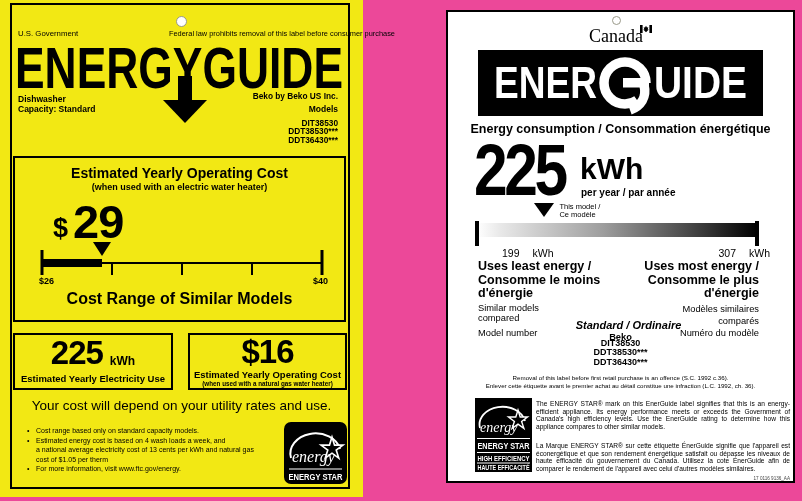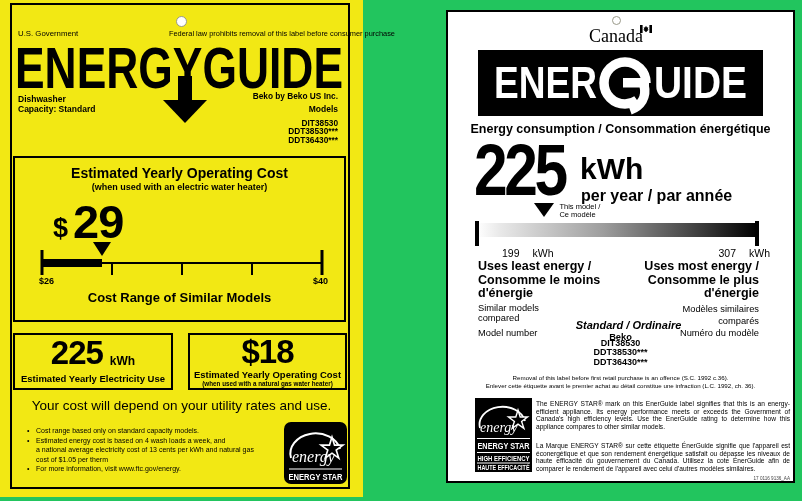--- a/index.html
+++ b/index.html
@@ -1,16 +1,16 @@
 <!DOCTYPE html>
 <html style="--label-yellow: #f2e814;"><head>
 <meta charset="utf-8">
 <style>
   html,body{margin:0;padding:0;background:#fff;}
-  #stage{position:relative;width:802px;height:501px;background:#22c55e;overflow:hidden;
+  #stage{position:relative;width:802px;height:501px;background:#ec4899;overflow:hidden;
          font-family:"Liberation Sans", sans-serif;color:#000;}
   
   #us-label{position:absolute;left:0;top:0;width:363px;height:497px;background:var(--label-yellow,#f2e814);}
   #us-border{position:absolute;left:10px;top:3px;width:336px;height:482px;border:2px solid #000;}
   .hole{position:absolute;border-radius:50%;background:#fff;border:1px solid #9a9a8a;}
   #us-hole{left:176px;top:16px;width:9px;height:9px;}
   #us-gov{position:absolute;left:18px;top:29px;font-size:7.8px;}
   #us-federal{position:absolute;left:141px;top:29px;font-size:7.4px;white-space:nowrap;margin-left:28px;}
   #us-headline-svg{position:absolute;left:14px;top:40px;}
   #us-appliance{position:absolute;left:18px;top:95px;font-size:8.5px;font-weight:bold;line-height:9.5px;white-space:pre-line;}
@@ -21,21 +21,21 @@
   #us-models span{display:block;}
   #us-cost-box{position:absolute;left:13px;top:156px;width:329px;height:162px;border:2px solid #000;}
   #us-cost-title{position:absolute;left:0;top:7px;width:100%;text-align:center;font-size:14px;font-weight:bold;}
   #us-cost-sub{position:absolute;left:0;top:24px;width:100%;text-align:center;font-size:9px;font-weight:bold;}
   #us-cost-value{position:absolute;left:38px;top:40px;display:flex;align-items:flex-end;line-height:1;}
   #us-dollar{font-size:27px;font-weight:bold;margin-bottom:3px;}
   #us-amount{font-size:47px;font-weight:bold;margin-left:5px;letter-spacing:-1px;}
   #us-scale-svg{position:absolute;left:0;top:84px;}
   #us-scale-min{position:absolute;left:24px;top:118px;font-size:9px;font-weight:bold;}
   #us-scale-max{position:absolute;right:16px;top:118px;font-size:9px;font-weight:bold;}
-  #us-scale-caption{position:absolute;left:0;top:132px;width:100%;text-align:center;font-size:13px;font-weight:bold;}
+  #us-scale-caption{position:absolute;left:0;top:132px;width:100%;text-align:center;font-size:16px;font-weight:bold;}
   .small-box{position:absolute;top:333px;height:53px;border:2px solid #000;}
   #us-elec-box{left:13px;width:156px;}
   #us-gas-box{left:188px;width:155px;}
   #us-elec-value{position:absolute;left:0;top:1px;width:100%;display:flex;justify-content:center;align-items:flex-end;line-height:1;}
   #us-elec-num{font-size:33px;font-weight:bold;letter-spacing:-1px;}
   #us-elec-unit{font-size:12px;font-weight:bold;margin-left:7px;margin-bottom:2px;}
   #us-elec-label{position:absolute;left:0;bottom:4px;width:100%;text-align:center;font-size:9.5px;font-weight:bold;}
   #us-gas-value{position:absolute;left:0;top:0px;width:100%;text-align:center;font-size:33px;font-weight:bold;line-height:1;letter-spacing:-1px;}
   #us-gas-label{position:absolute;left:0;top:34px;width:100%;text-align:center;font-size:9.5px;font-weight:bold;}
   #us-gas-sub{position:absolute;left:0;top:45px;width:100%;text-align:center;font-size:6.3px;font-weight:bold;}
@@ -49,21 +49,21 @@
   #ca-label{position:absolute;left:446px;top:10px;width:345px;height:469px;background:#fff;border:2px solid #000;}
   #ca-hole{left:164px;top:4px;width:7px;height:7px;}
   #ca-wordmark{position:absolute;left:0;top:13px;width:100%;text-align:center;
                font-family:"Liberation Serif", serif;font-size:18px;}
   #ca-flag{vertical-align:9px;margin-left:-3px;}
   #ca-banner{position:absolute;left:30px;top:38px;width:285px;height:66px;background:#000;}
   #ca-heading{position:absolute;left:0;top:110px;width:100%;text-align:center;font-size:12.5px;font-weight:bold;}
   #ca-kwh-value{position:absolute;left:26px;top:122px;font-size:72px;font-weight:bold;line-height:1;
                 letter-spacing:-4px;transform:scaleX(0.84);transform-origin:left top;}
   #ca-kwh-unit{position:absolute;left:132px;top:140px;font-size:30px;font-weight:bold;}
-  #ca-peryear{position:absolute;left:133px;top:175px;font-size:16px;font-weight:bold;}
+  #ca-peryear{position:absolute;left:133px;top:175px;font-size:10px;font-weight:bold;}
   #ca-marker{position:absolute;top:191px;display:flex;align-items:flex-start;}
   #ca-triangle{width:0;height:0;border-left:10px solid transparent;border-right:10px solid transparent;
                border-top:14px solid #000;margin-left:-10px;}
   #ca-marker-text{margin-left:5px;font-size:7.5px;line-height:8.2px;white-space:pre-line;margin-top:0px;}
   #ca-bar{position:absolute;left:29px;top:211px;width:280px;height:14px;
           background:linear-gradient(90deg,#ffffff 0%,#e9e9e9 8%,#9d9d9d 45%,#4a4a4a 75%,#000 100%);}
   .ca-tick{position:absolute;top:209px;width:4px;height:25px;background:#000;}
   #ca-tick-l{left:27px;} #ca-tick-r{left:307px;}
   .ca-bar-label{position:absolute;top:235px;font-size:10.5px;display:flex;}
   #ca-bar-min{left:54px;} #ca-bar-max{right:23px;}
@@ -144,21 +144,21 @@
 
     <div class="small-box" id="us-elec-box">
       <div id="us-elec-value">
         <span id="us-elec-num">225</span>
         <span id="us-elec-unit">kWh</span>
       </div>
       <div id="us-elec-label">Estimated Yearly Electricity Use</div>
     </div>
 
     <div class="small-box" id="us-gas-box">
-      <div id="us-gas-value">$18</div>
+      <div id="us-gas-value">$16</div>
       <div id="us-gas-label">Estimated Yearly Operating Cost</div>
       <div id="us-gas-sub">(when used with a natural gas water heater)</div>
     </div>
 
     <div id="us-note">Your cost will depend on your utility rates and use.</div>
 
     <div id="us-bullets">
       <div class="bullet">
         <span class="dot">•</span>
         <span class="btxt">Cost range based only on standard capacity models.</span>

